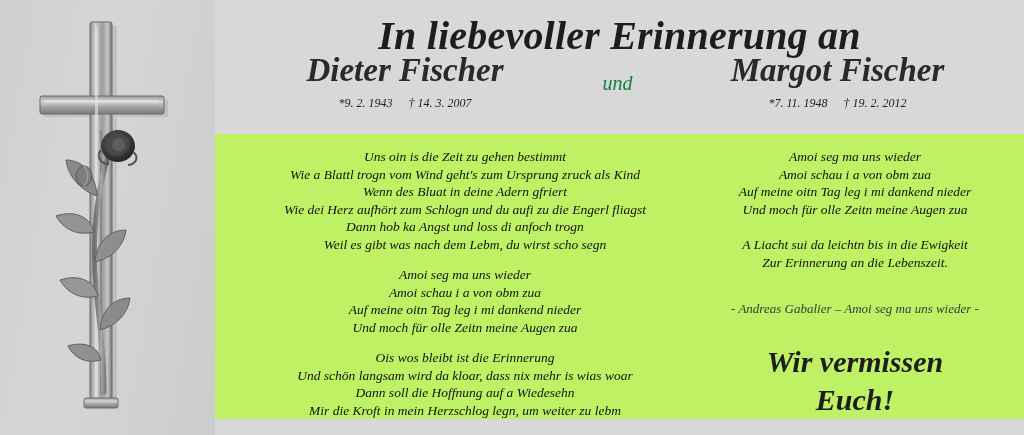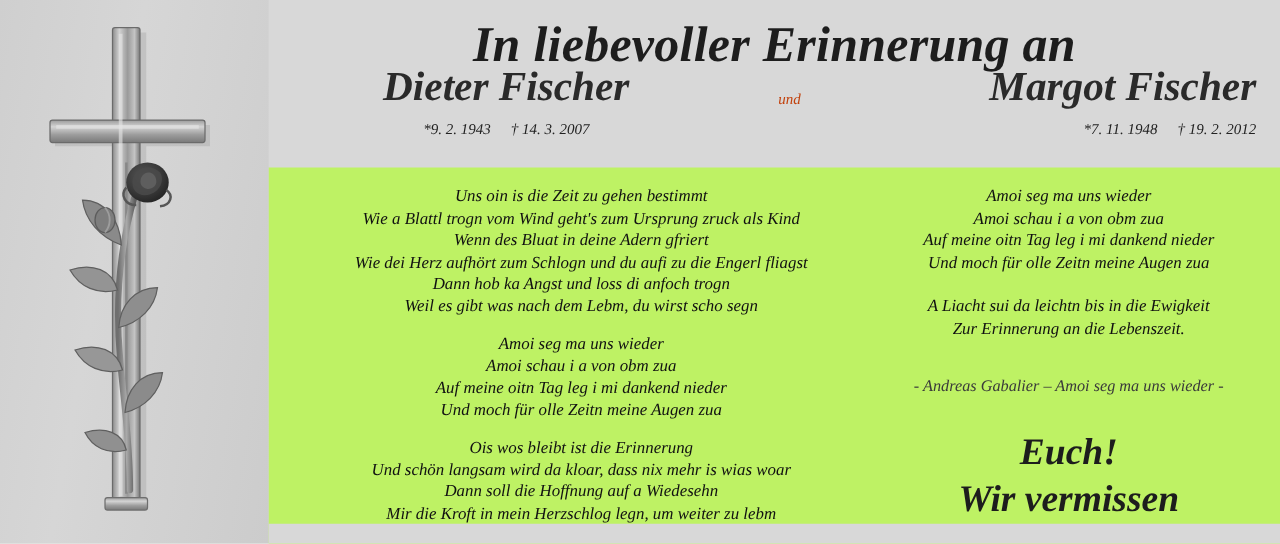--- a/index.html
+++ b/index.html
@@ -54,45 +54,45 @@
     font-weight: bold;
     letter-spacing: 0.2px;
     color: #1d1d1d;
   }
   .name-block {
     position: absolute;
     top: 52px;
     text-align: center;
   }
   #name-left { left: 30px; width: 320px; }
-  #name-right { left: 455px; width: 335px; text-align: right; }
+  #name-right { left: 455px; width: 335px; }
   .name {
     font-size: 33px;
     font-weight: bold;
     font-style: italic;
     color: #2a2a2a;
     white-space: nowrap;
   }
   .dates {
     margin-top: 7px;
     font-size: 12px;
     font-style: italic;
     color: #222;
     white-space: nowrap;
   }
   .dates .sep { display: inline-block; width: 16px; }
   #conjunction {
     position: absolute;
     top: 72px;
-    left: 364px;
+    left: 350px;
     width: 105px;
     text-align: center;
-    font-size: 12px;
-    font-style: italic;
-    color: #c2410c;
+    font-size: 20px;
+    font-style: italic;
+    color: #15803d;
   }
 
   
   #white-area {
     position: absolute;
     left: 215px;
     top: 134px;
     width: 809px;
     height: 341px;
     background: #bef264;
@@ -268,22 +268,22 @@
 
     <div class="col" id="col-right">
       <div class="verse-r first" style="white-space: pre-line;">Amoi seg ma uns wieder
 Amoi schau i a von obm zua
 Auf meine oitn Tag leg i mi dankend nieder
 Und moch für olle Zeitn meine Augen zua</div>
       <div class="verse-r" style="white-space: pre-line; margin-top: 18px;">A Liacht sui da leichtn bis in die Ewigkeit
 Zur Erinnerung an die Lebenszeit.</div>
       <div id="attribution">- Andreas Gabalier – Amoi seg ma uns wieder -</div>
       <div id="closing">
+        <div>Wir vermissen</div>
         <div>Euch!</div>
-        <div>Wir vermissen</div>
       </div>
     </div>
 
   </div>
 
   <div id="bottom-strip"></div>
 
 </div>
 
 </body></html>

